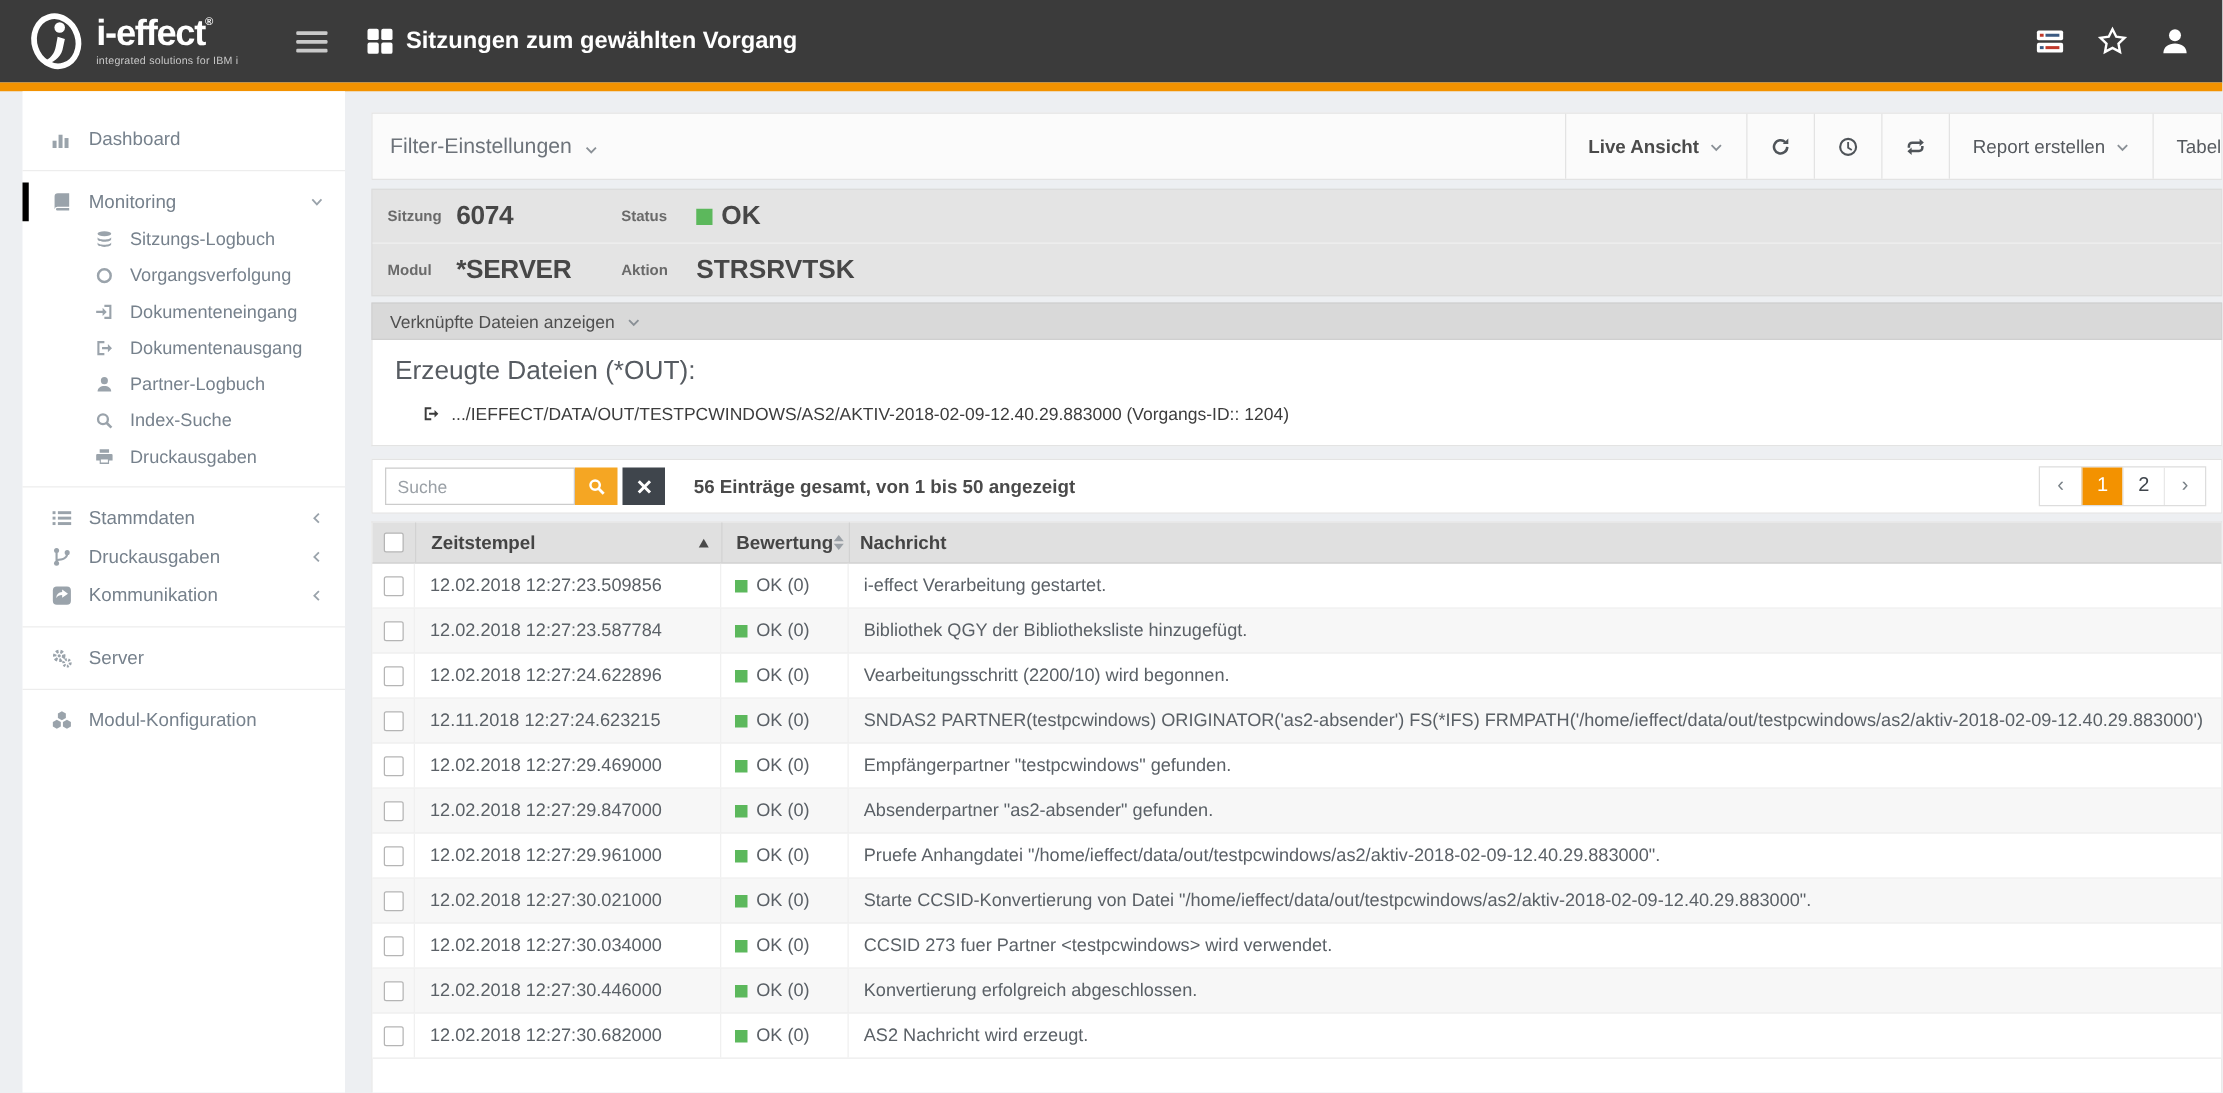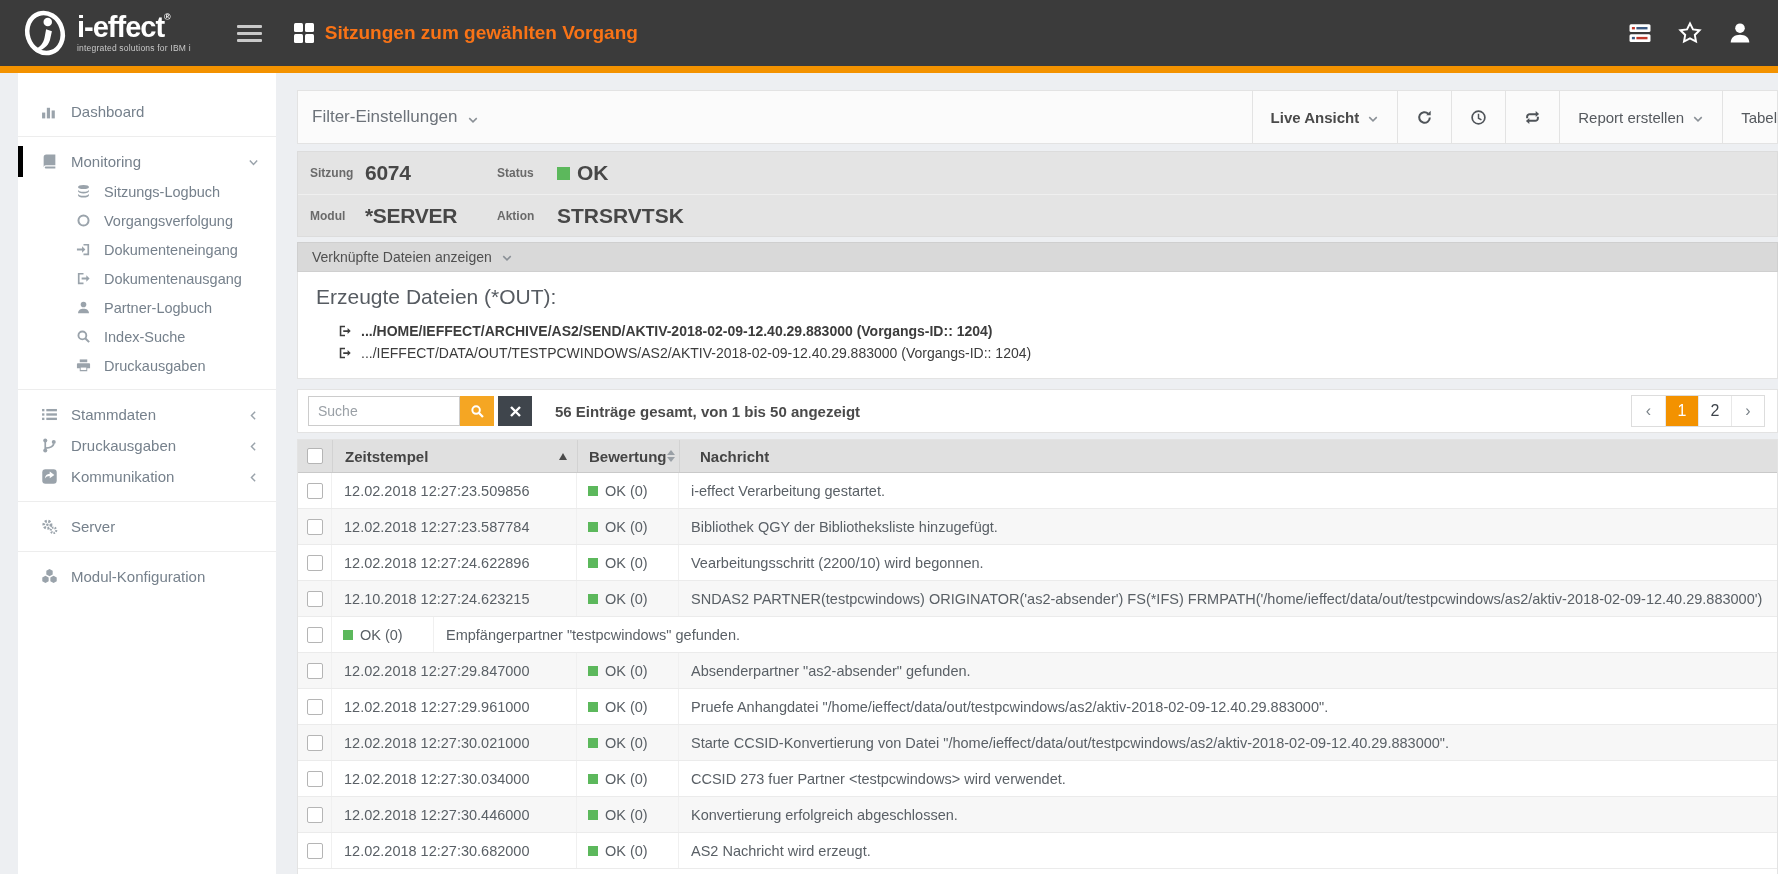--- a/index.html
+++ b/index.html
@@ -10,21 +10,21 @@
   .hdr { height:66px; background:#3b3b3b; display:flex; align-items:center; }
   .logo { margin-left:22px; display:flex; align-items:center; gap:9px; color:#fff; }
   .logo-name { font-size:29px; font-weight:700; letter-spacing:-1px; line-height:1; }
   .logo-reg { font-size:9px; vertical-align:top; }
   .logo-tag { font-size:8.5px; color:#c9c9c9; margin-top:1px; letter-spacing:.2px; }
   .hamburger { margin-left:46px; display:flex; flex-direction:column; gap:4px; cursor:pointer; }
   .hamburger i { display:block; width:25px; height:3px; background:#c9c9c9; border-radius:1px; }
   .title-area { margin-left:32px; display:flex; align-items:center; gap:11px; }
   .th-large { width:20px; height:20px; display:grid; grid-template-columns:1fr 1fr; gap:2px; }
   .th-large i { background:#fff; border-radius:1.5px; }
-  .page-title { color:#f97316; font-size:19px; font-weight:700; }
+  .page-title { color:#ffffff; font-size:19px; font-weight:700; }
   .hdr-right { margin-left:auto; margin-right:26px; display:flex; align-items:center; gap:26px; }
   .hdr-ic { width:24px; height:24px; display:flex; cursor:pointer; }
   .hdr-ic svg { width:100%; height:100%; }
   .orange-bar { height:7px; background:#f39200; }
 
   
   .layout { display:flex; height:821px; }
   aside { width:258px; margin-left:18px; background:#fff; padding-top:14px; flex:none; }
   .nav-group { border-bottom:1px solid #ededed; padding:9px 0; }
   .nav-group:last-child { border-bottom:none; }
@@ -96,21 +96,21 @@
   .pg.active { background:#f39200; color:#fff; }
 
   
   .table-panel { border-bottom:none; min-height:460px; }
   .thead { display:flex; height:33px; background:#e0e0e0; border-bottom:1px solid #c9c9c9;
     align-items:stretch; font-size:15px; font-weight:700; color:#454545; }
   .thead > div { display:flex; align-items:center; }
   .th-check { width:34px; justify-content:center; }
   .th-time  { width:245px; padding-left:12px; border-left:1px solid #d2d2d2;justify-content:space-between; }
   .th-rate  { width:102px; padding-left:11px; border-left:1px solid #d2d2d2; }
-  .th-msg   { flex:1; padding-left:20px; border-left:1px solid #d2d2d2; }
+  .th-msg   { flex:1; padding-left:8px; border-left:1px solid #d2d2d2; }
   .checkbox { width:16px; height:16px; background:#fff; border:1px solid #b5b5b5; border-radius:2px; flex:none; }
   .tri-up { width:0; height:0; border-left:4.5px solid transparent; border-right:4.5px solid transparent;
     border-bottom:7px solid #4a4a4a; }
   .sorter-single { margin-left:auto; margin-right:10px; }
   .sorter-dbl { margin-left:auto; margin-right:8px; display:flex; flex-direction:column; gap:2px; }
   .sorter-dbl .u { width:0; height:0; border-left:4px solid transparent; border-right:4px solid transparent;
     border-bottom:5.5px solid #9aa0a6; }
   .sorter-dbl .d { width:0; height:0; border-left:4px solid transparent; border-right:4px solid transparent;
     border-top:5.5px solid #9aa0a6; }
   .trow { display:flex; min-height:36px; align-items:stretch; border-bottom:1px solid #ebebeb;
@@ -412,29 +412,20 @@
     </section>
 
     <div class="toggle-bar">
       <span>Verknüpfte Dateien anzeigen</span>
       <span class="sm-chev"><svg viewBox="0 0 16 16" fill="none" stroke="currentColor" stroke-width="2">
             <path d="M3 5.5l5 5 5-5"></path>
           </svg></span>
     </div>
     <section class="panel files-panel">
       <div class="files-heading">Erzeugte Dateien (*OUT):</div>
-      <div class="file-link bold">
-        <span class="file-ic">
-            <svg viewBox="0 0 16 16" fill="currentColor">
-              <path d="M11 4.5L14.5 8 11 11.5V9H6V7h5z"></path>
-              <path d="M2 2h6v1.8H3.8v8.4H8V14H2z"></path>
-            </svg>
-          </span>
-        <span>.../HOME/IEFFECT/ARCHIVE/AS2/SEND/AKTIV-2018-02-09-12.40.29.883000 (Vorgangs-ID:: 1204)</span>
-      </div>
       <div class="file-link">
         <span class="file-ic">
             <svg viewBox="0 0 16 16" fill="currentColor">
               <path d="M11 4.5L14.5 8 11 11.5V9H6V7h5z"></path>
               <path d="M2 2h6v1.8H3.8v8.4H8V14H2z"></path>
             </svg>
           </span>
         <span>.../IEFFECT/DATA/OUT/TESTPCWINDOWS/AS2/AKTIV-2018-02-09-12.40.29.883000 (Vorgangs-ID:: 1204)</span>
       </div>
     </section>
@@ -503,28 +494,29 @@
               <span class="checkbox"></span>
             </div>
             <div class="c-time">12.02.2018 12:27:24.622896</div>
             <div class="c-rate"><span class="sq small"></span>OK (0)</div>
             <div class="c-msg">Vearbeitungsschritt (2200/10) wird begonnen.</div>
           </div>
           <div class="trow alt">
             <div class="c-check">
               <span class="checkbox"></span>
             </div>
-            <div class="c-time">12.10.2018 12:27:24.623215</div>
+            <div class="c-time">12.11.2018 12:27:24.623215</div>
             <div class="c-rate"><span class="sq small"></span>OK (0)</div>
             <div class="c-msg">SNDAS2 PARTNER(testpcwindows) ORIGINATOR('as2-absender') FS(*IFS) FRMPATH('/home/ieffect/data/out/testpcwindows/as2/aktiv-2018-02-09-12.40.29.883000')</div>
           </div>
           <div class="trow">
             <div class="c-check">
               <span class="checkbox"></span>
             </div>
+            <div class="c-time">12.02.2018 12:27:29.469000</div>
             <div class="c-rate"><span class="sq small"></span>OK (0)</div>
             <div class="c-msg">Empfängerpartner "testpcwindows" gefunden.</div>
           </div>
           <div class="trow alt">
             <div class="c-check">
               <span class="checkbox"></span>
             </div>
             <div class="c-time">12.02.2018 12:27:29.847000</div>
             <div class="c-rate"><span class="sq small"></span>OK (0)</div>
             <div class="c-msg">Absenderpartner "as2-absender" gefunden.</div>

